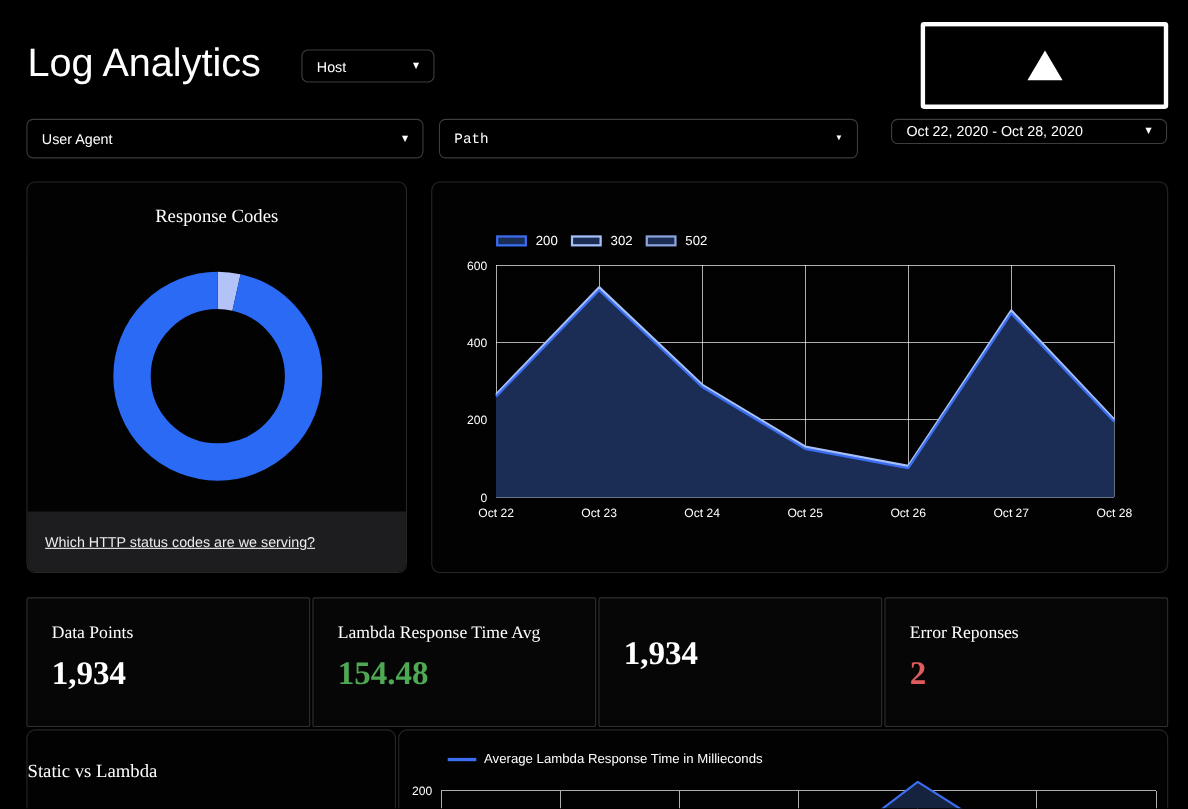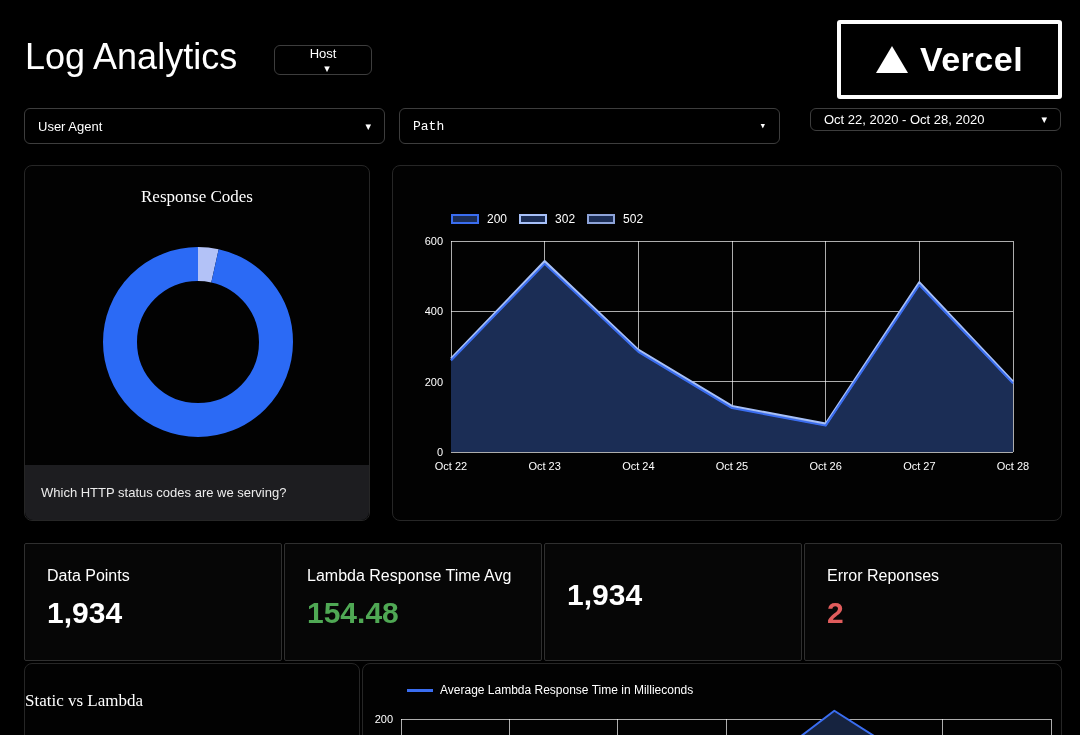--- a/index.html
+++ b/index.html
@@ -11,54 +11,54 @@
   .page { position:absolute; inset:0; width:1080px; height:735px; overflow:hidden; background:#000;border-radius:20px; }
 
   
   .page-title { position:absolute; left:25px; top:36px; margin:0; font-size:36px; font-weight:400; color:#fff; }
   .dd {
     position:absolute; display:flex; align-items:center; justify-content:space-between;
     border:1px solid #3d3d3d; border-radius:6px; background:#000; color:#fff;
     font-size:13px; padding:0 13px; cursor:pointer;
   }
   .caret { font-size:11px; color:#fff; margin-left:8px; line-height:1; }
-  #dd-host { left:274px; top:45px; width:98px; height:30px;flex-direction:column; }
+  #dd-host { left:274px; top:45px; width:121px; height:30px; }
   #dd-user-agent { left:24px; top:108px; width:361px; height:36px; }
   #dd-path { left:399px; top:108px; width:381px; height:36px;font-family:Liberation Mono, monospace; }
   #dd-date { left:810px; top:108px; width:251px; height:23px; }
 
   .logo { position:absolute; left:837px; top:20px; width:225px; height:79px; background:#fdfdfd; border-radius:3px; padding:4px; }
   .logo-inner { width:100%; height:100%; background:#000; display:flex; align-items:center; justify-content:center; gap:12px; }
   .tri { width:0; height:0; border-left:16px solid transparent; border-right:16px solid transparent; border-bottom:27px solid #fff; }
   .logo-text { font-size:34px; font-weight:700; color:#fff; letter-spacing:0.5px; }
 
   
   .card { position:absolute; background:#020202; border:1px solid #262626; border-radius:8px; }
   .card h2 { font-weight:400; color:#fff;font-family:Liberation Serif, serif; }
 
   #card-response { left:24px; top:165px; width:346px; height:356px; }
   #card-response h2 { margin:21px 0 0; text-align:center; font-size:17px; }
   #donut-svg { position:absolute; left:0; top:0; }
   .card-footer {
     position:absolute; left:0; right:0; bottom:0; height:55px; background:#1d1d20;
     border-radius:0 0 8px 8px; display:flex; align-items:center; padding:0 16px;
-    font-size:13px; color:#ececec;
+    font-size:13px; color:#ececec;text-decoration:underline;
   }
 
   #card-timeline { left:392px; top:165px; width:670px; height:356px; }
   .legend { position:absolute; left:58px; top:46px; display:flex; gap:12px; align-items:center; }
   .legend-item { display:flex; align-items:center; gap:8px; font-size:12px; color:#fff; cursor:pointer; }
   .swatch { width:28px; height:10px; border:2px solid; }
   #timeline-svg { position:absolute; left:0; top:0; }
 
   svg text.tick { fill:#fff; font-size:11px; font-family:"Liberation Sans", sans-serif; }
   svg line.grid { stroke:rgba(255,255,255,0.68); stroke-width:1; shape-rendering:crispEdges; }
 
   
-  #stats-row { position:absolute; left:24px; top:543px; width:1038px; height:118px; display:grid; grid-template-columns:repeat(4,1fr); gap:2px; }
+  #stats-row { position:absolute; left:24px; top:543px; width:1038px; height:118px; display:grid; grid-template-columns:repeat(4,1fr); gap:2px;font-family:Liberation Serif, serif; }
   .stat-card { border:1px solid #2f2f2f; background:#060606; padding:23px 0 0 22px; border-radius:2px; }
   .stat-label { font-size:16px; color:#fff; }
   .stat-value { font-size:30px; font-weight:700; margin-top:11px; }
 
   
   #card-static { left:24px; top:663px; width:336px; height:120px; }
   #card-static h2 { margin:27px 0 0; text-align:left; font-size:17px; }
   #card-lambda { left:362px; top:663px; width:700px; height:160px; overflow:hidden; }
   .legend-sm { position:absolute; left:44px; top:19px; display:flex; align-items:center; gap:7px; font-size:12px; color:#fff; cursor:pointer; }
   .swatch-line { width:26px; height:3px; }
@@ -72,21 +72,20 @@
   <h1 class="page-title">Log Analytics</h1>
 
   <div class="dd" id="dd-host">
     <span>Host</span>
     <span class="caret">▾</span>
   </div>
 
   <div class="logo">
     <div class="logo-inner">
       <span class="tri"></span>
-      <span class="logo-text">Vercel</span>
     </div>
   </div>
 
   <div class="dd" id="dd-user-agent">
     <span>User Agent</span>
     <span class="caret">▾</span>
   </div>
 
   <div class="dd" id="dd-path">
     <span>Path</span>

